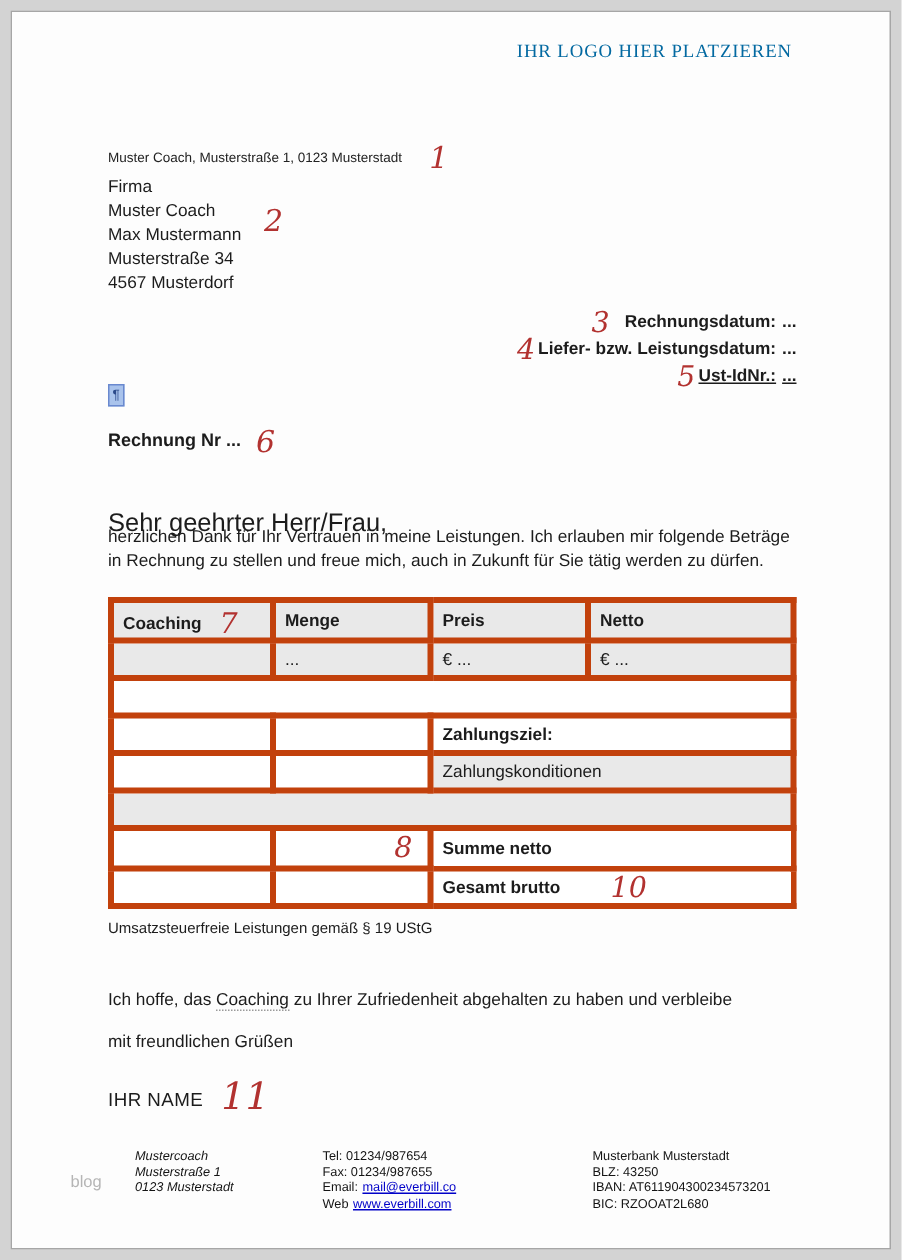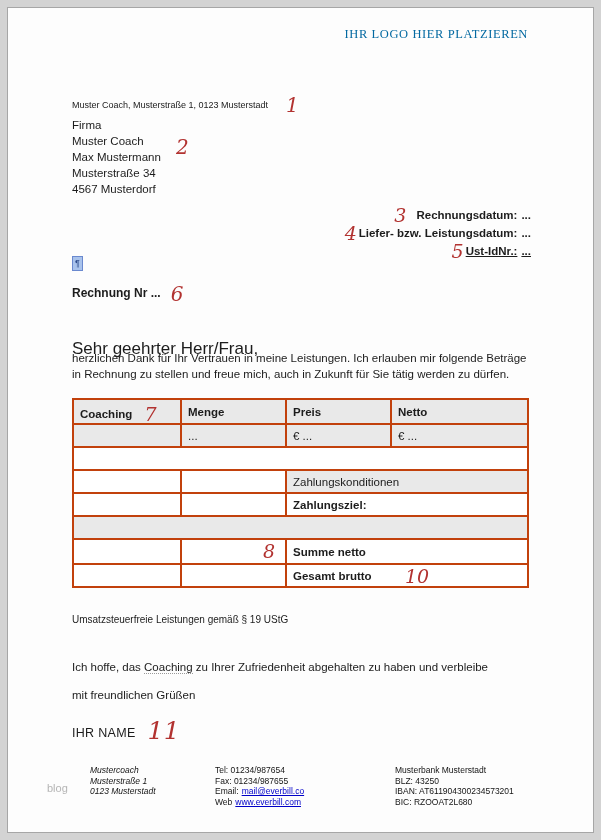--- a/index.html
+++ b/index.html
@@ -40,21 +40,21 @@
     text-align:center;}
   
   .subject{left:72px;top:280px;font-size:12px;font-weight:bold;white-space:nowrap;}
   .subject .marker{font-size:20px;margin-left:10px;position:relative;top:4px;}
   
   .saluation{left:72px;top:324px;font-size:17px;margin-top:15px;}
   .intro{left:72px;top:351px;width:462px;font-size:11.5px;line-height:15.5px;}
   
   .inv-table{left:72px;top:398px;}
   table{border-collapse:collapse;table-layout:fixed;width:455px;}
-  th,td{border:2px solid #c2410c;padding:2px 6px;font-size:11.5px;height:17px;
+  th,td{border:4px solid #c2410c;padding:2px 6px;font-size:11.5px;height:17px;
     vertical-align:middle;overflow:hidden;}
   th{text-align:left;font-weight:bold;}
   .bg-g{background:#e9e9e9;}
   .bg-w{background:#ffffff;}
   .bold{font-weight:bold;}
   .rel{position:relative;margin-top:41px;}
   th .marker{font-size:19px;margin-left:12px;position:relative;top:3px;}
   td.marker-cell{text-align:right;padding-right:10px;}
   td .marker{font-size:19px;}
   td .marker.in-span{position:absolute;left:118px;top:2px;}
@@ -138,26 +138,26 @@
       <td class="bg-g">...</td>
       <td class="bg-g">€ ...</td>
       <td class="bg-g">€ ...</td>
     </tr>
     <tr>
       <td class="bg-w" colspan="4"></td>
     </tr>
     <tr>
       <td class="bg-w"></td>
       <td class="bg-w"></td>
+      <td class="bg-w bold" colspan="2">Zahlungsziel:</td>
+    </tr>
+    <tr>
+      <td class="bg-w"></td>
+      <td class="bg-w"></td>
       <td class="bg-g" colspan="2">Zahlungskonditionen</td>
-    </tr>
-    <tr>
-      <td class="bg-w"></td>
-      <td class="bg-w"></td>
-      <td class="bg-w bold" colspan="2">Zahlungsziel:</td>
     </tr>
     <tr>
       <td class="bg-g" colspan="4"></td>
     </tr>
     <tr>
       <td class="bg-w"></td>
       <td class="bg-w marker-cell"><span class="marker">8</span></td>
       <td class="bg-w bold rel" colspan="2"><span>Summe netto</span></td>
     </tr>
     <tr>

